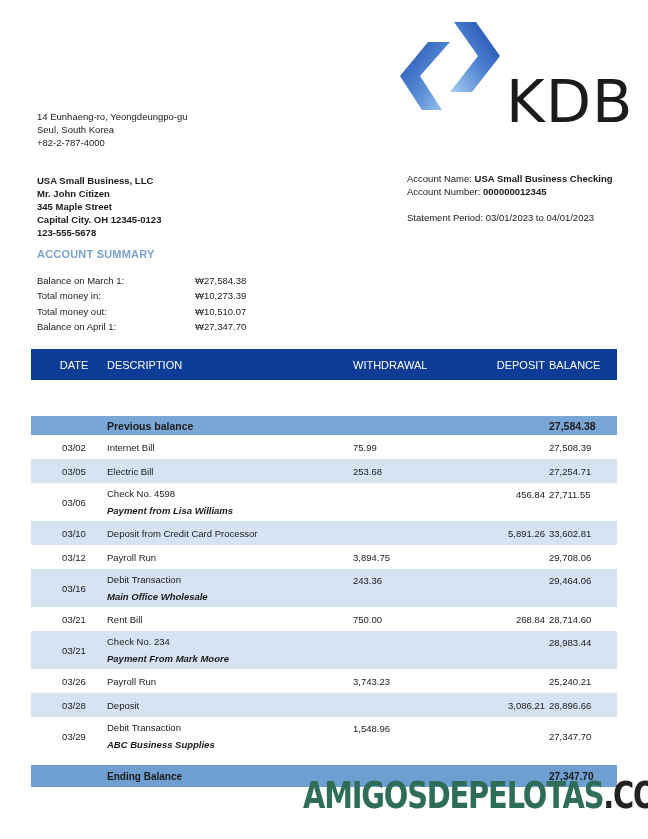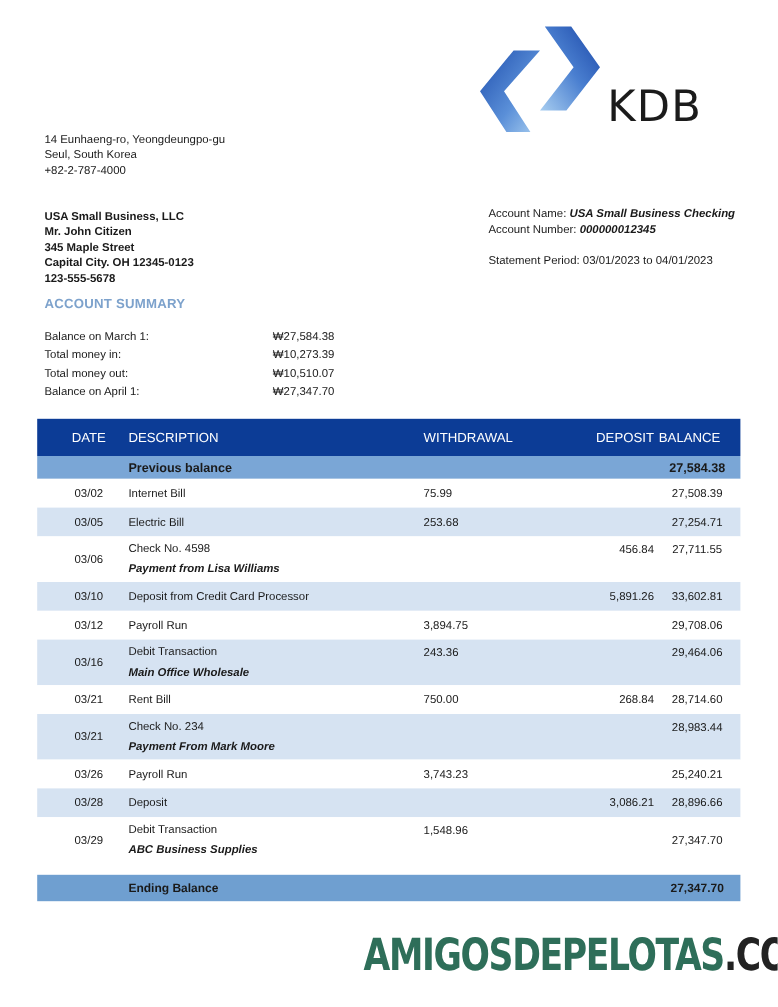--- a/index.html
+++ b/index.html
@@ -1,48 +1,48 @@
 <!DOCTYPE html>
 <html><head>
   <meta charset="utf-8">
   <style>
     * { box-sizing: border-box; margin: 0; padding: 0; }
     html, body { width: 648px; height: 839px; background: #ffffff; overflow: hidden; }
     body { font-family: "Liberation Sans", "DejaVu Sans", sans-serif; color: #1a1a1a; position: relative; }
 
     .logo { position: absolute; left: 398px; top: 20px; width: 215px; height: 92px; }
     .logo svg { position: absolute; left: 0; top: 0; }
-    .logo-text { position: absolute; left: 108px; top: 52px; font-size: 36px; font-weight: 400; letter-spacing: 1px; color: #1b1b1b; line-height: 1; font-family: "DejaVu Sans", sans-serif; }
+    .logo-text { position: absolute; left: 108px; top: 52px; font-size: 59px; font-weight: 400; letter-spacing: 1px; color: #1b1b1b; line-height: 1; font-family: "DejaVu Sans", sans-serif; }
 
     .bank-address { position: absolute; left: 37px; top: 110px; font-size: 9.5px; line-height: 13px; }
     .customer { position: absolute; left: 37px; top: 162px; font-size: 9.5px; line-height: 13px; font-weight: bold; margin-top: 12px; }
 
     .acct-info { position: absolute; left: 407px; top: 172px; font-size: 9.5px; line-height: 13px; }
-    .acct-info b { font-weight: bold; font-style: italic; }
+    .acct-info b { font-weight: bold; }
     .acct-info .period { margin-top: 13px; }
 
     .summary-title { position: absolute; left: 37px; top: 248px; font-size: 11px; font-weight: bold; color: #7da2cc; letter-spacing: 0.2px; }
     .summary { position: absolute; left: 37px; top: 273px; font-size: 9.5px; line-height: 15.3px; }
     .summary .row { display: flex; }
     .summary .lbl { width: 158px; }
-    .summary .val { width: 60px; text-align: center; margin-left: 28px; }
+    .summary .val { width: 60px; text-align: left; }
 
     .table { position: absolute; left: 31px; top: 349px; width: 586px; font-size: 9.5px; }
     .thead { display: flex; align-items: center; height: 31px; background: #0c3c96; color: #ffffff; font-size: 11px; }
     .row { display: flex; }
     .trow { display: flex; align-items: center; }
     .c-date { width: 70px; text-align: center; padding-left: 16px; }
     .c-desc { width: 246px; padding-left: 6px; }
     .c-wd { width: 112px; padding-left: 6px; }
     .c-dep { width: 90px; text-align: right; padding-right: 4px; }
-    .c-bal { width: 68px; text-align: center; padding-right: 4px; }
+    .c-bal { width: 68px; text-align: left; padding-right: 4px; }
     .thead .c-dep { text-align: right; padding-right: 4px; }
     .thead .c-bal { text-align: right; padding-right: 20px; }
 
-    .prev { height: 19px; background: #7aa6d6; font-weight: bold; font-size: 10.5px; color: #1a1a1a; }
+    .prev { height: 19px; background: #7aa6d6; font-weight: bold; font-size: 10.5px; color: #1a1a1a; margin-top: 36px; }
     .shade { background: #d6e3f2; }
     .plain { background: #ffffff; }
     .h1 { height: 24px; }
     .h2 { height: 38px; }
     .desc2 { display: flex; flex-direction: column; justify-content: center; line-height: 17px; }
     .desc2 .sub { font-style: italic; font-weight: bold; }
     .top-align { align-self: flex-start; padding-top: 6px; }
     .ending { margin-top: 10px; height: 22px; background: #6f9fd0; font-weight: bold; font-size: 10px; }
 
     .watermark { position: absolute; left: 303px; top: 774px; font-family: "DejaVu Sans", sans-serif; font-weight: bold; font-size: 37px; letter-spacing: -1.5px; transform: scaleX(0.78); transform-origin: left top; color: #2e6e59; white-space: nowrap; }

